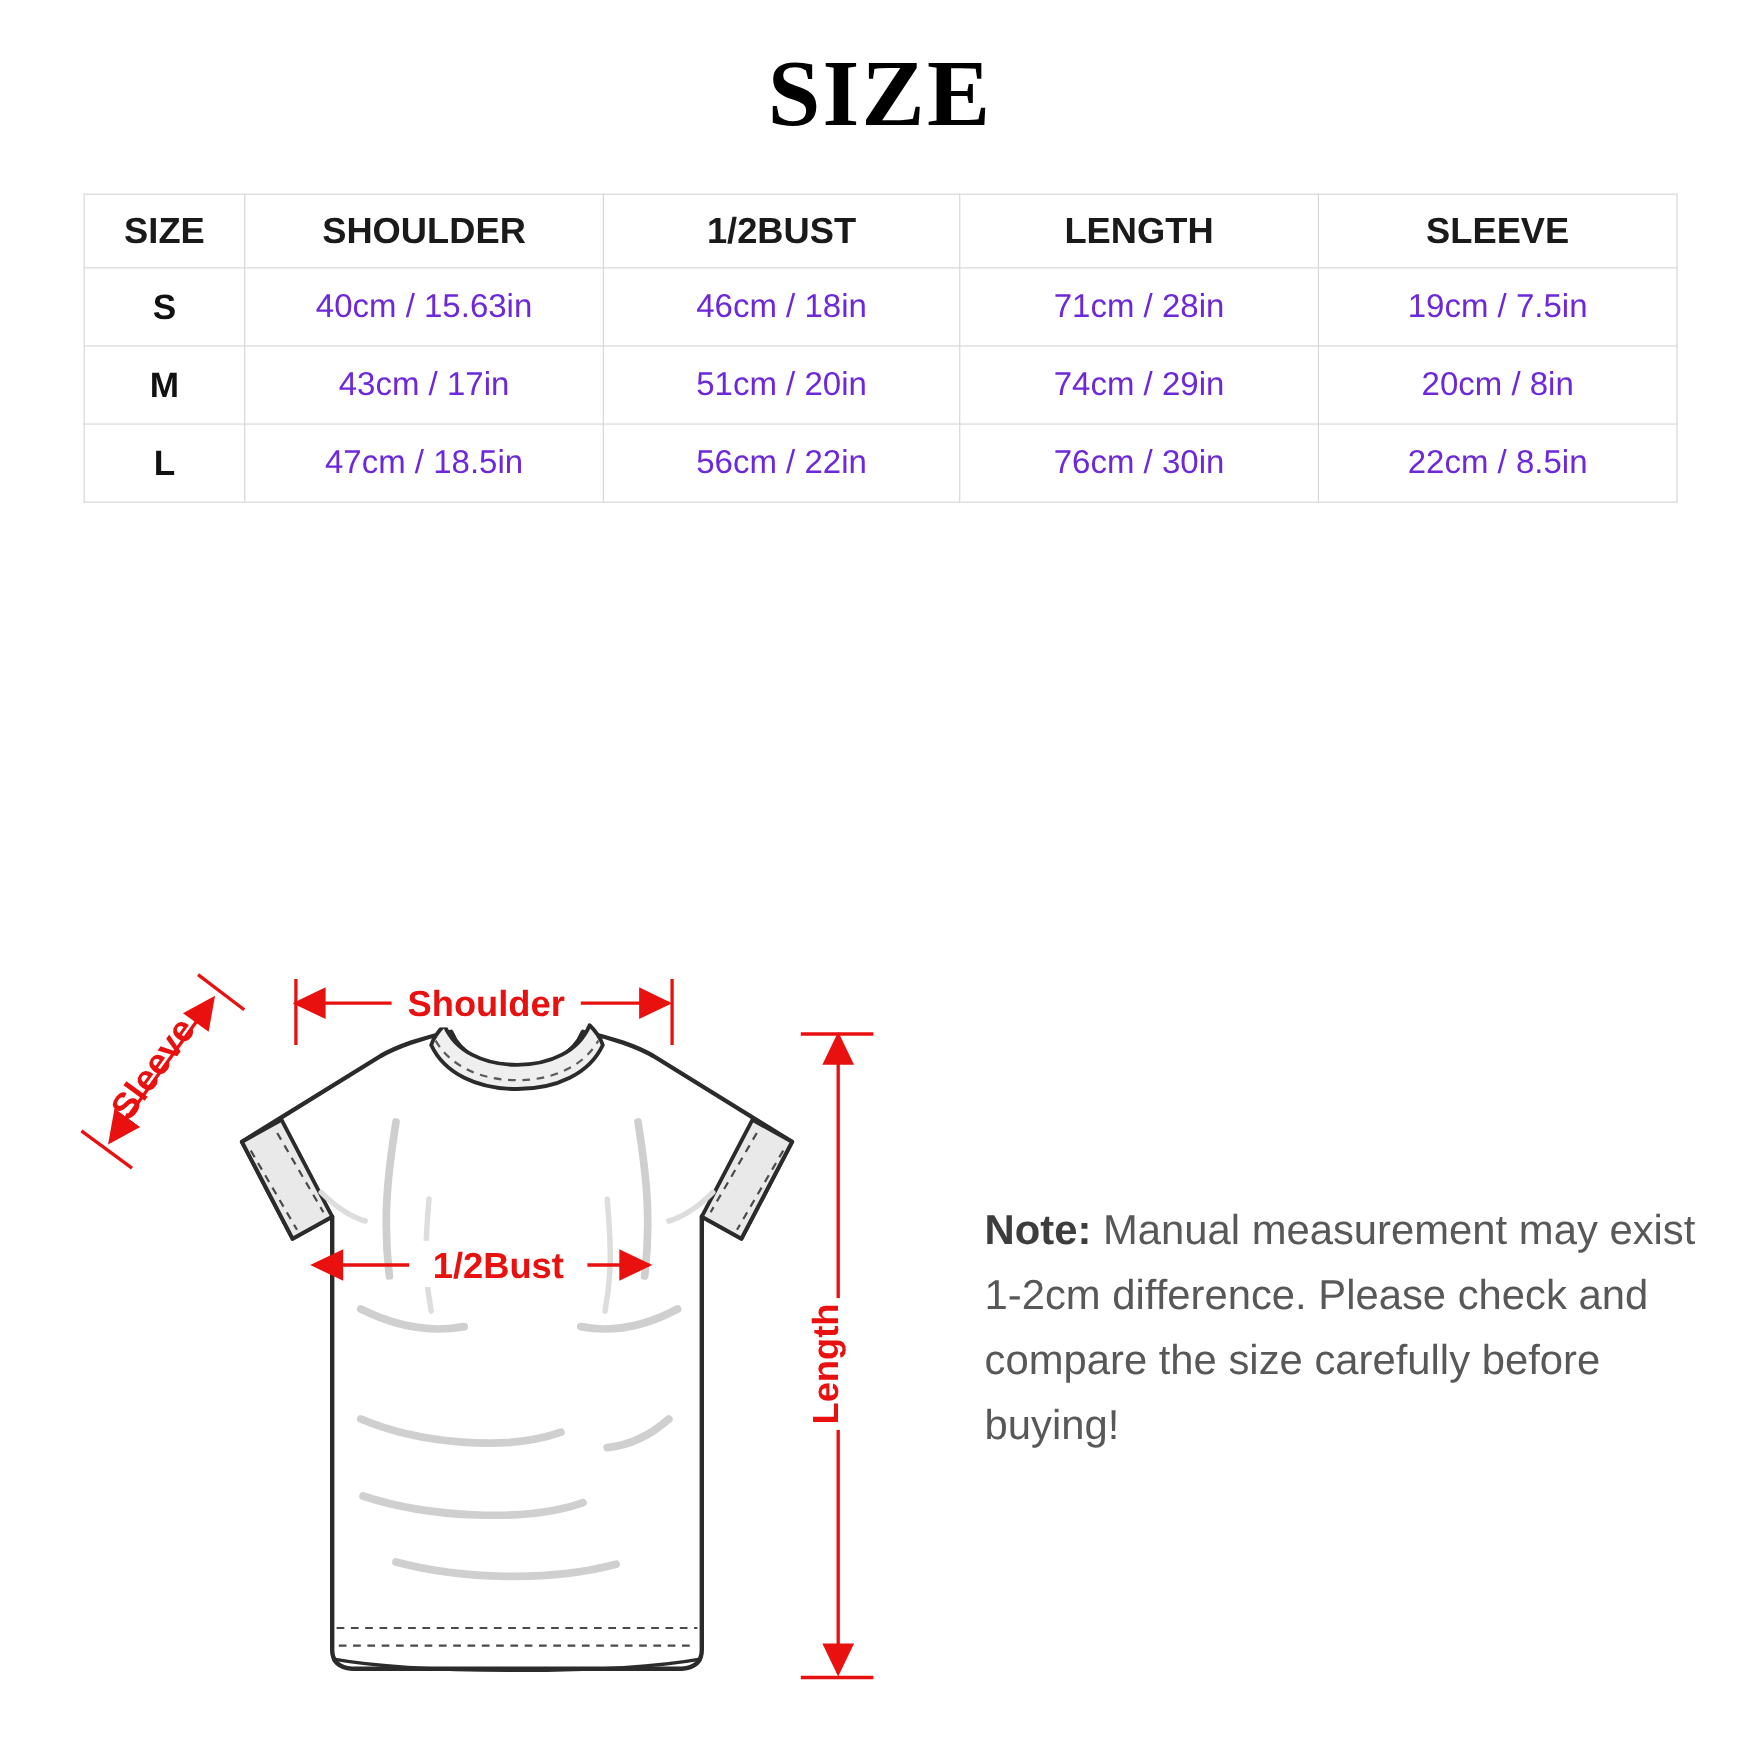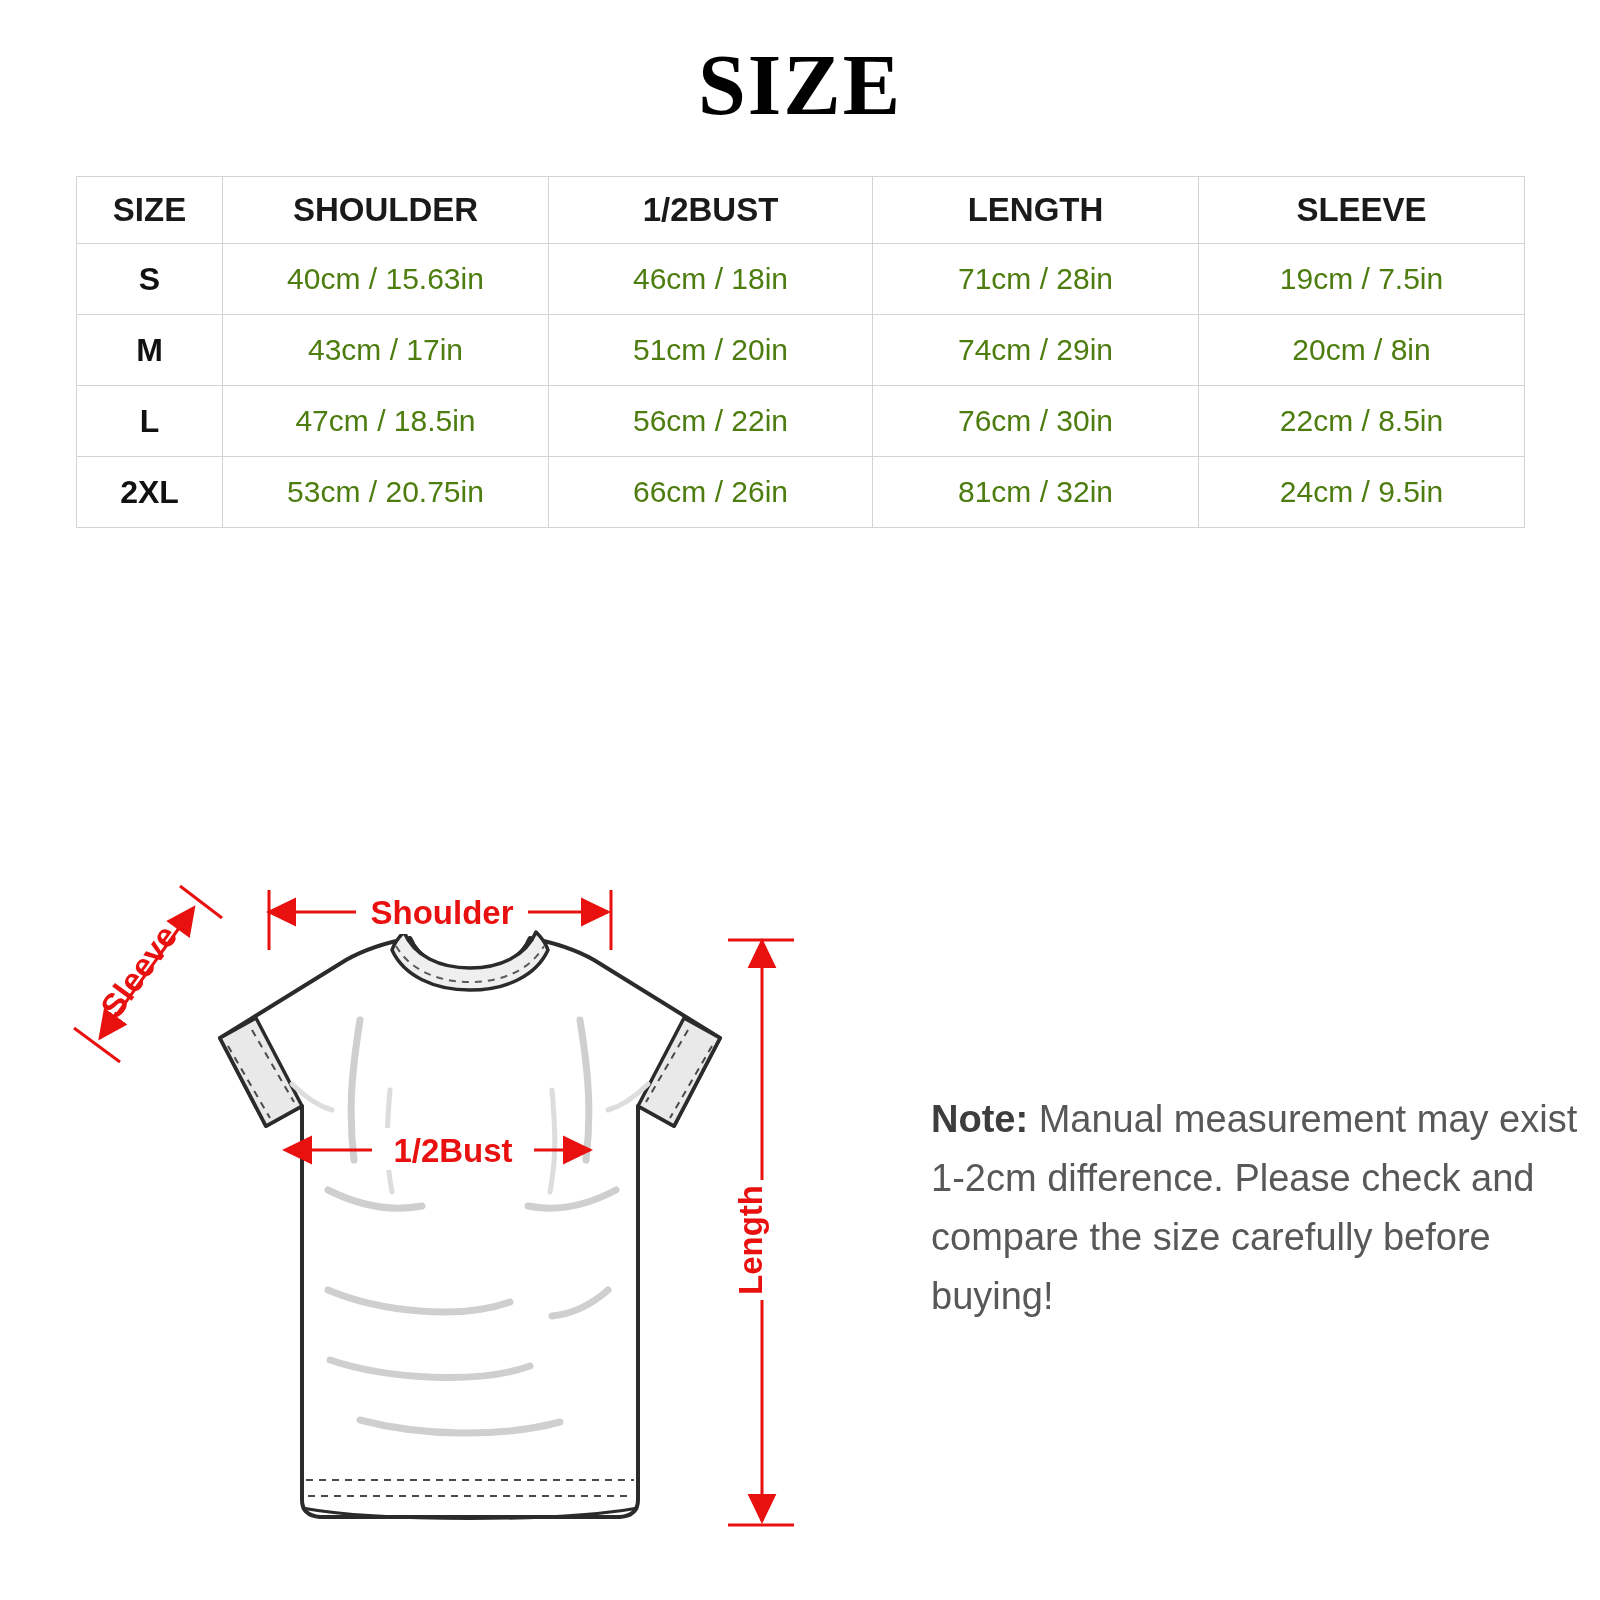--- a/index.html
+++ b/index.html
@@ -59,37 +59,37 @@
   .size-table .col-sleeve { width: 326px; }
 
   .size-table tbody td.sz {
     font-size: 32px;
     font-weight: 700;
     color: #111111;
   }
   .size-table tbody td.val {
     font-size: 30px;
     font-weight: 400;
-    color: #4d7c0f;
+    color: #6d28d9;
   }
 
   
   .diagram {
     position: absolute;
     left: 60px;
     top: 860px;
     width: 820px;
     height: 700px;
   }
   .diagram svg { display: block; }
 
   
   .note {
     position: absolute;
-    left: 931px;
+    left: 895px;
     top: 1090px;
     width: 660px;
     font-size: 38px;
     line-height: 1.55;
     color: #585858;
   }
   .note b {
     color: #3d3d3d;
     font-weight: 700;
   }
@@ -130,27 +130,20 @@
       <td class="val">51cm / 20in</td>
       <td class="val">74cm / 29in</td>
       <td class="val">20cm / 8in</td>
     </tr>
     <tr>
       <td class="sz">L</td>
       <td class="val">47cm / 18.5in</td>
       <td class="val">56cm / 22in</td>
       <td class="val">76cm / 30in</td>
       <td class="val">22cm / 8.5in</td>
-    </tr>
-    <tr>
-      <td class="sz">2XL</td>
-      <td class="val">53cm / 20.75in</td>
-      <td class="val">66cm / 26in</td>
-      <td class="val">81cm / 32in</td>
-      <td class="val">24cm / 9.5in</td>
     </tr>
   </tbody>
 </table>
 
 <div class="diagram">
   <svg width="820" height="700" viewBox="0 0 820 700" xmlns="http://www.w3.org/2000/svg">
     <defs>
       <marker id="arrR" markerWidth="11" markerHeight="11" refX="9" refY="5.5" orient="auto">
         <path d="M0,0.7 L10,5.5 L0,10.3 z" fill="#e8110f"></path>
       </marker>

